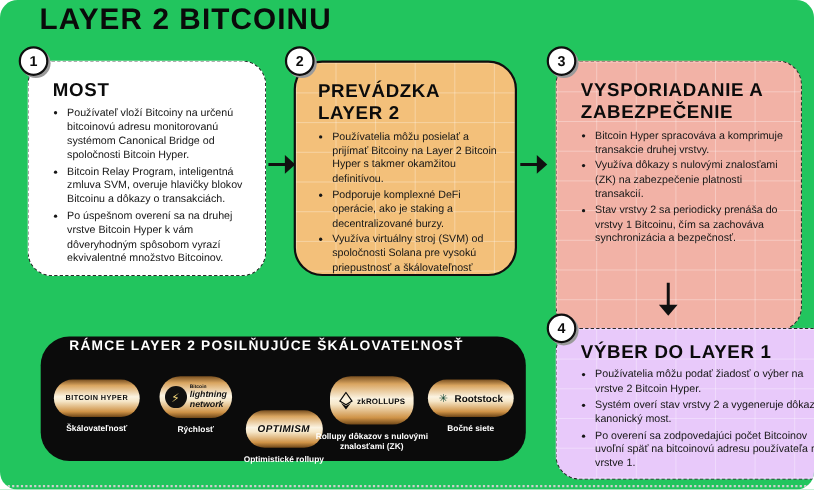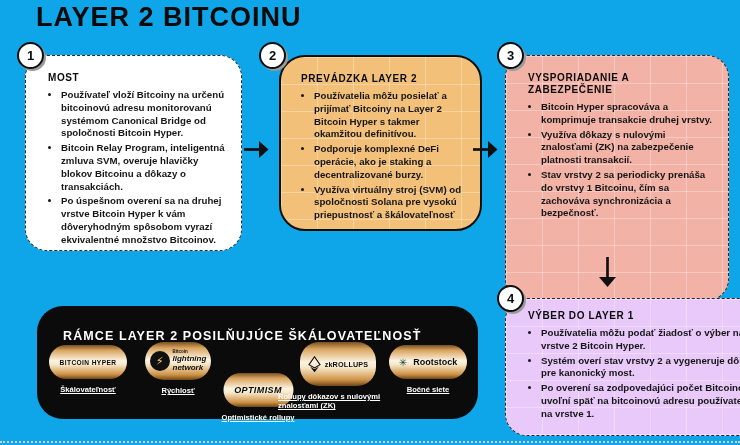--- a/index.html
+++ b/index.html
@@ -1,31 +1,31 @@
 <!DOCTYPE html>
 <html><head>
 <meta charset="utf-8">
 <style>
   html,body{margin:0;padding:0;background:#fff;}
-  .stage{position:relative;width:740px;height:445px;background:#0ea5e9;overflow:hidden;
-         font-family:"Liberation Sans","DejaVu Sans",sans-serif;color:#111;}
+  .stage{position:relative;width:740px;height:445px;background:#22c55e;overflow:hidden;
+         font-family:"Liberation Sans","DejaVu Sans",sans-serif;color:#111;border-radius:16px;}
 
   .page-title{position:absolute;left:36px;top:2px;font-size:27px;font-weight:900;
               letter-spacing:1px;color:#0a0a0a;white-space:nowrap;}
 
   
   .fbox{position:absolute;border-radius:22px;box-sizing:border-box;}
-  .fbox .heading{font-weight:900;font-size:10px;letter-spacing:.6px;color:#0b0b0b;
+  .fbox .heading{font-weight:900;font-size:17px;letter-spacing:.6px;color:#0b0b0b;
                  margin:0 0 5px 0;line-height:1.2;}
   .fbox ul{margin:0;padding:0 0 0 13px;}
-  .fbox li{font-size:9.7px;line-height:1.32;margin:0 0 2px 0;color:#161616;font-weight:bold;}
+  .fbox li{font-size:9.7px;line-height:1.32;margin:0 0 2px 0;color:#161616;}
 
   .box1{left:25px;top:55px;width:217px;height:196px;background:#fff;
         border:1.6px dashed #2a2a2a;padding:16px 12px 0 22px;}
-  .box2{left:279px;top:55px;width:203px;height:176px;border:2px solid #0f0f0f;border-radius:26px;
+  .box2{left:267px;top:55px;width:203px;height:196px;border:2px solid #0f0f0f;border-radius:26px;
         background:
           linear-gradient(rgba(255,255,255,.30) 1px,transparent 1px),
           linear-gradient(90deg,rgba(255,255,255,.30) 1px,transparent 1px),
           #f3c07a;
         background-size:36px 27px,36px 27px,auto;
         padding:16px 10px 0 20px;}
   .box3{left:505px;top:55px;width:224px;height:246px;border:1.6px dashed #2a2a2a;
         background:
           linear-gradient(rgba(255,255,255,.30) 1px,transparent 1px),
           linear-gradient(90deg,rgba(255,255,255,.30) 1px,transparent 1px),
@@ -50,28 +50,28 @@
   .nc3{left:497px;top:42px;}
   .nc4{left:497px;top:285px;}
 
   .arrow{position:absolute;}
   .arr1{left:243px;top:138px;}
   .arr2{left:472px;top:138px;}
   .arr3{left:596px;top:256px;}
 
   
   .fwpanel{position:absolute;left:37px;top:306px;width:441px;height:113px;border-radius:26px;
-           background:#0b0b0b;box-sizing:border-box;padding:23px 24px 0 26px;}
+           background:#0b0b0b;box-sizing:border-box;padding:1px 24px 0 26px;}
   .fwtitle{color:#fff;font-weight:900;font-size:12.5px;letter-spacing:1.1px;white-space:nowrap;}
   .fw-col{position:absolute;top:39px;transform:translateX(-50%);display:flex;
           flex-direction:column;align-items:center;}
   .pill{border-radius:19px;display:flex;align-items:center;justify-content:center;gap:4px;
         background:linear-gradient(180deg,#7a5020 0%,#d9a560 16%,#fbf3e1 46%,#f6e7c9 58%,#cf9347 86%,#6f4718 100%);
         box-sizing:border-box;}
-  .fw-label{color:#fff;font-weight:700;font-size:7.6px;margin-top:6px;line-height:1.25;text-decoration:underline;}
+  .fw-label{color:#fff;font-weight:700;font-size:7.6px;margin-top:6px;text-align:center;line-height:1.25;}
 
   .pill-bh{width:78px;height:34px;}
   .logo-bh{font-weight:900;font-size:6.6px;letter-spacing:.4px;color:#0b0b0b;}
 
   .pill-ln{width:66px;height:38px;gap:3px;}
   .ln-circle{width:20px;height:20px;border-radius:50%;background:#101010;display:flex;
              align-items:center;justify-content:center;color:#f5d87a;font-size:11px;flex:0 0 auto;}
   .ln-textwrap{display:flex;flex-direction:column;align-items:flex-start;line-height:1;}
   .ln-pre{font-size:4.5px;font-weight:700;color:#101010;margin-bottom:1px;}
   .logo-ln{font-style:italic;font-weight:800;font-size:8px;color:#101010;width:34px;line-height:1.05;}

